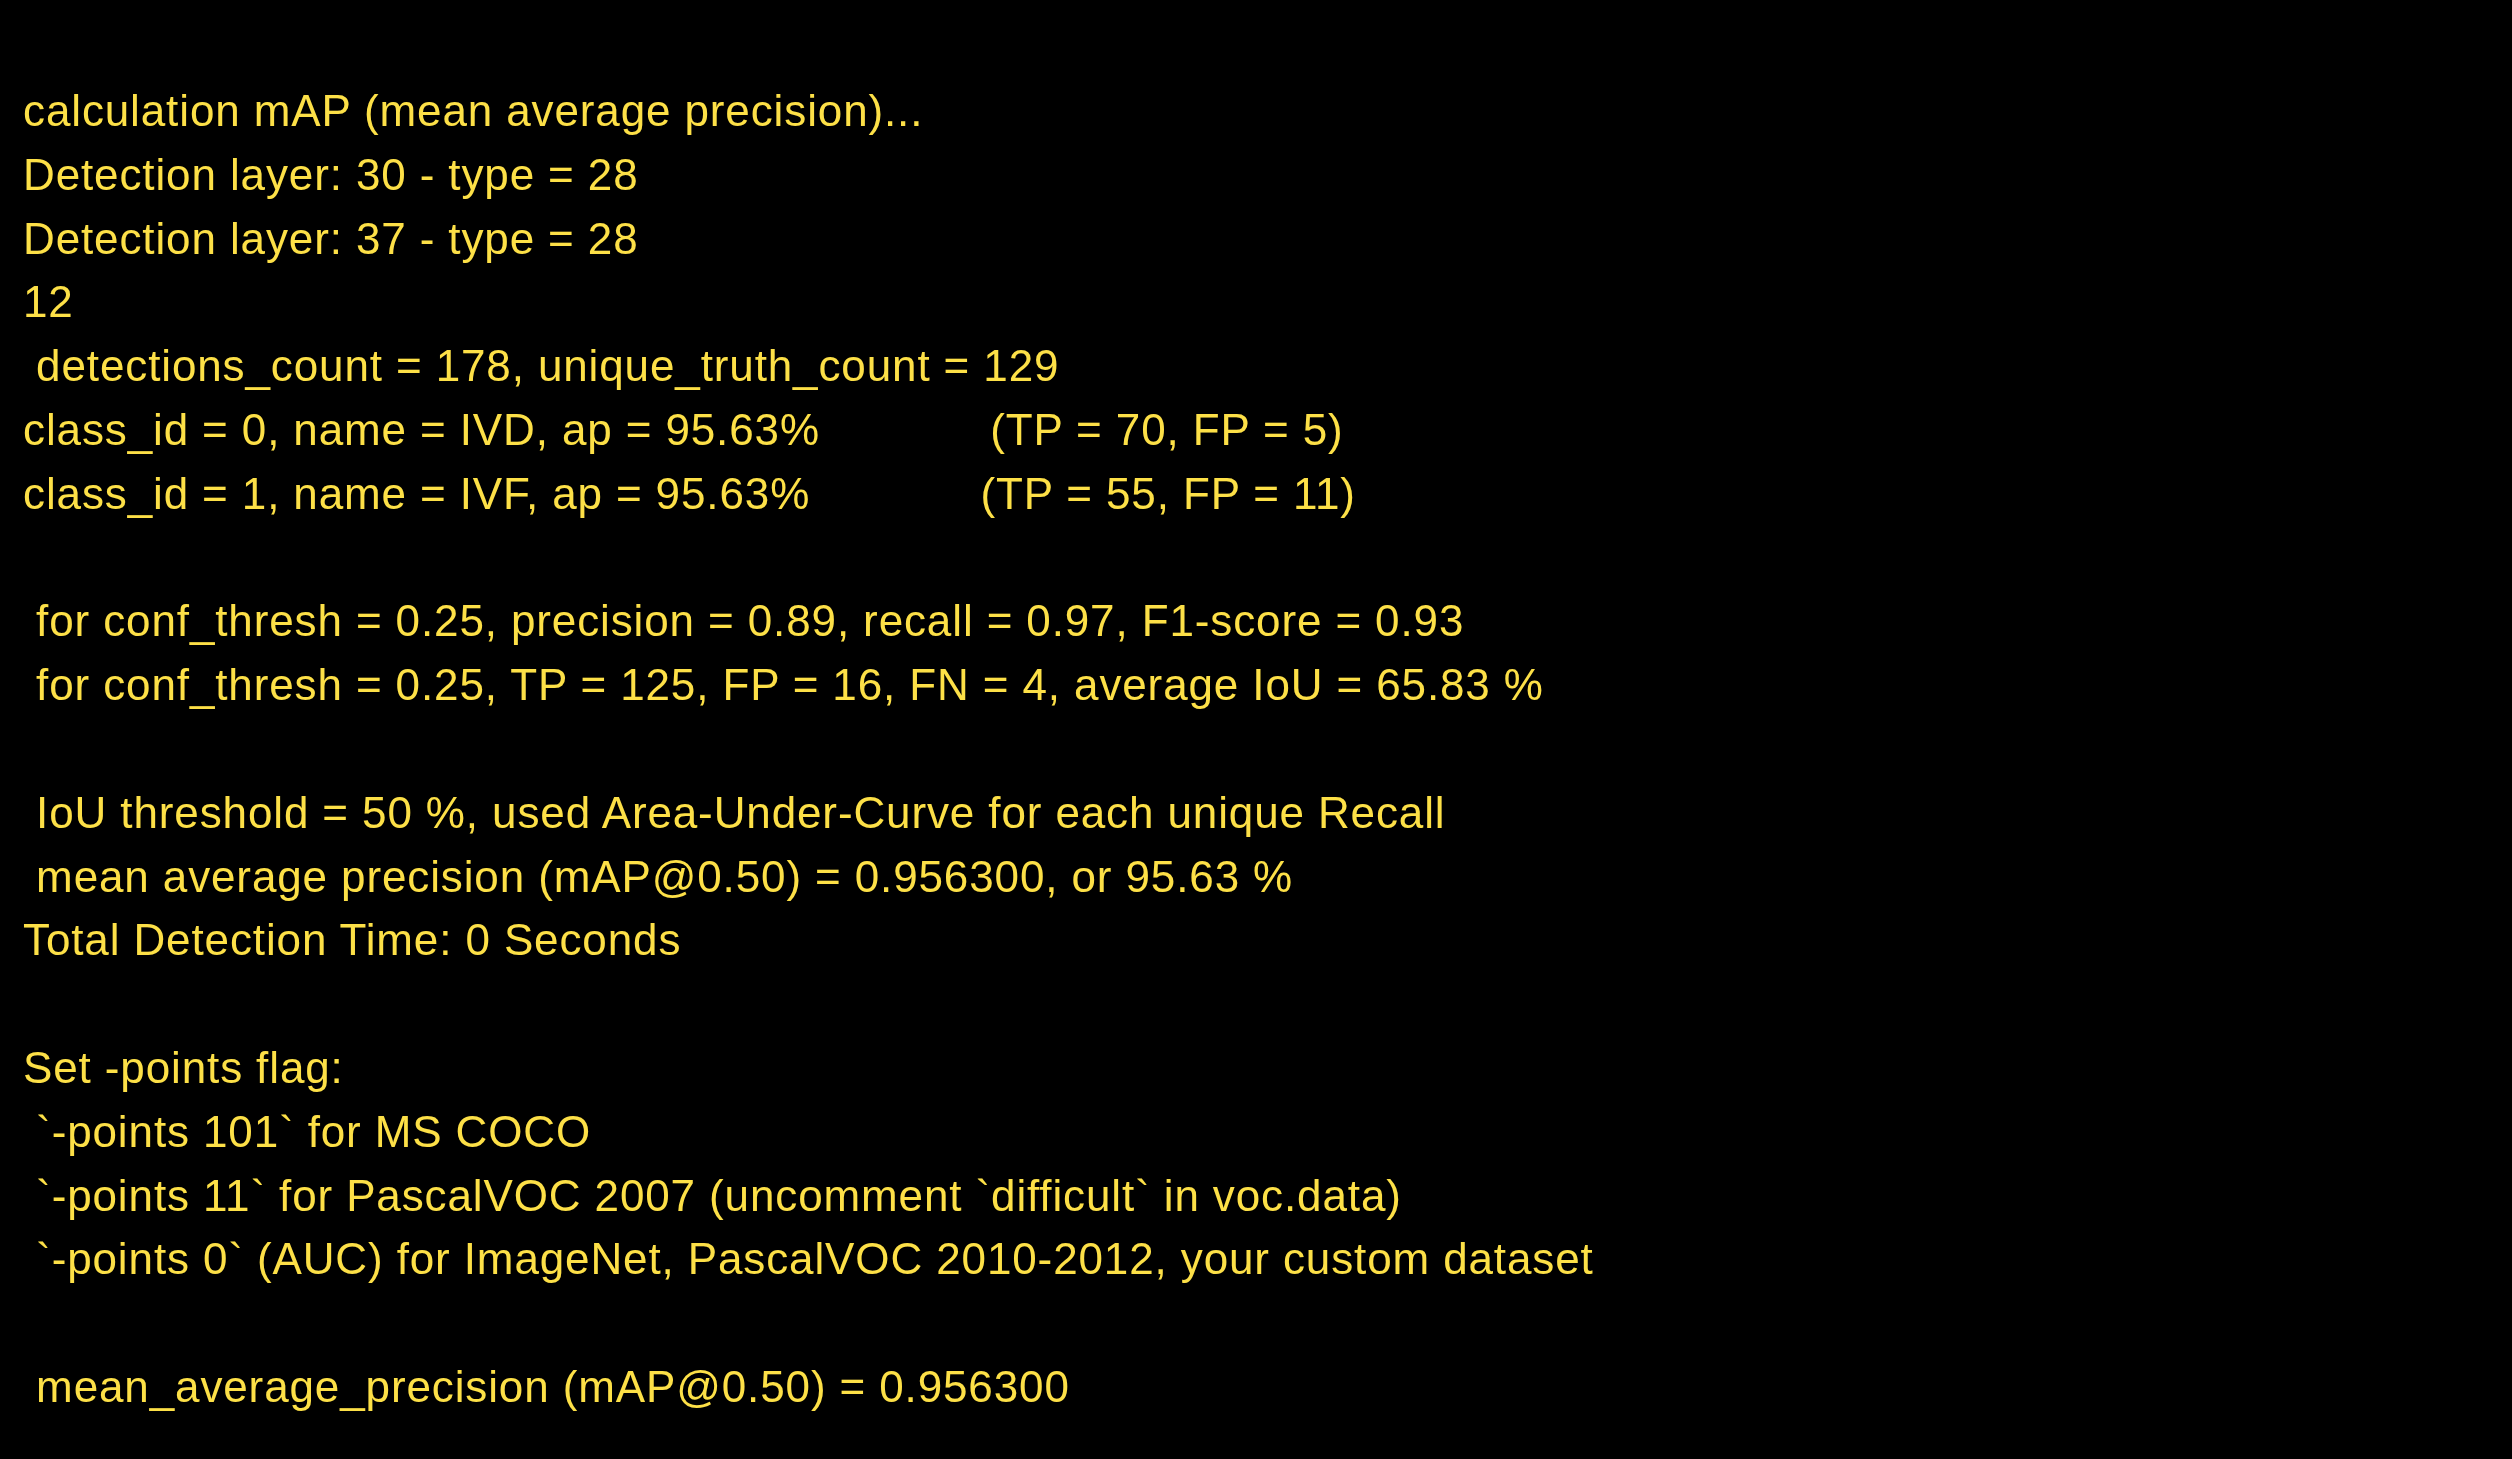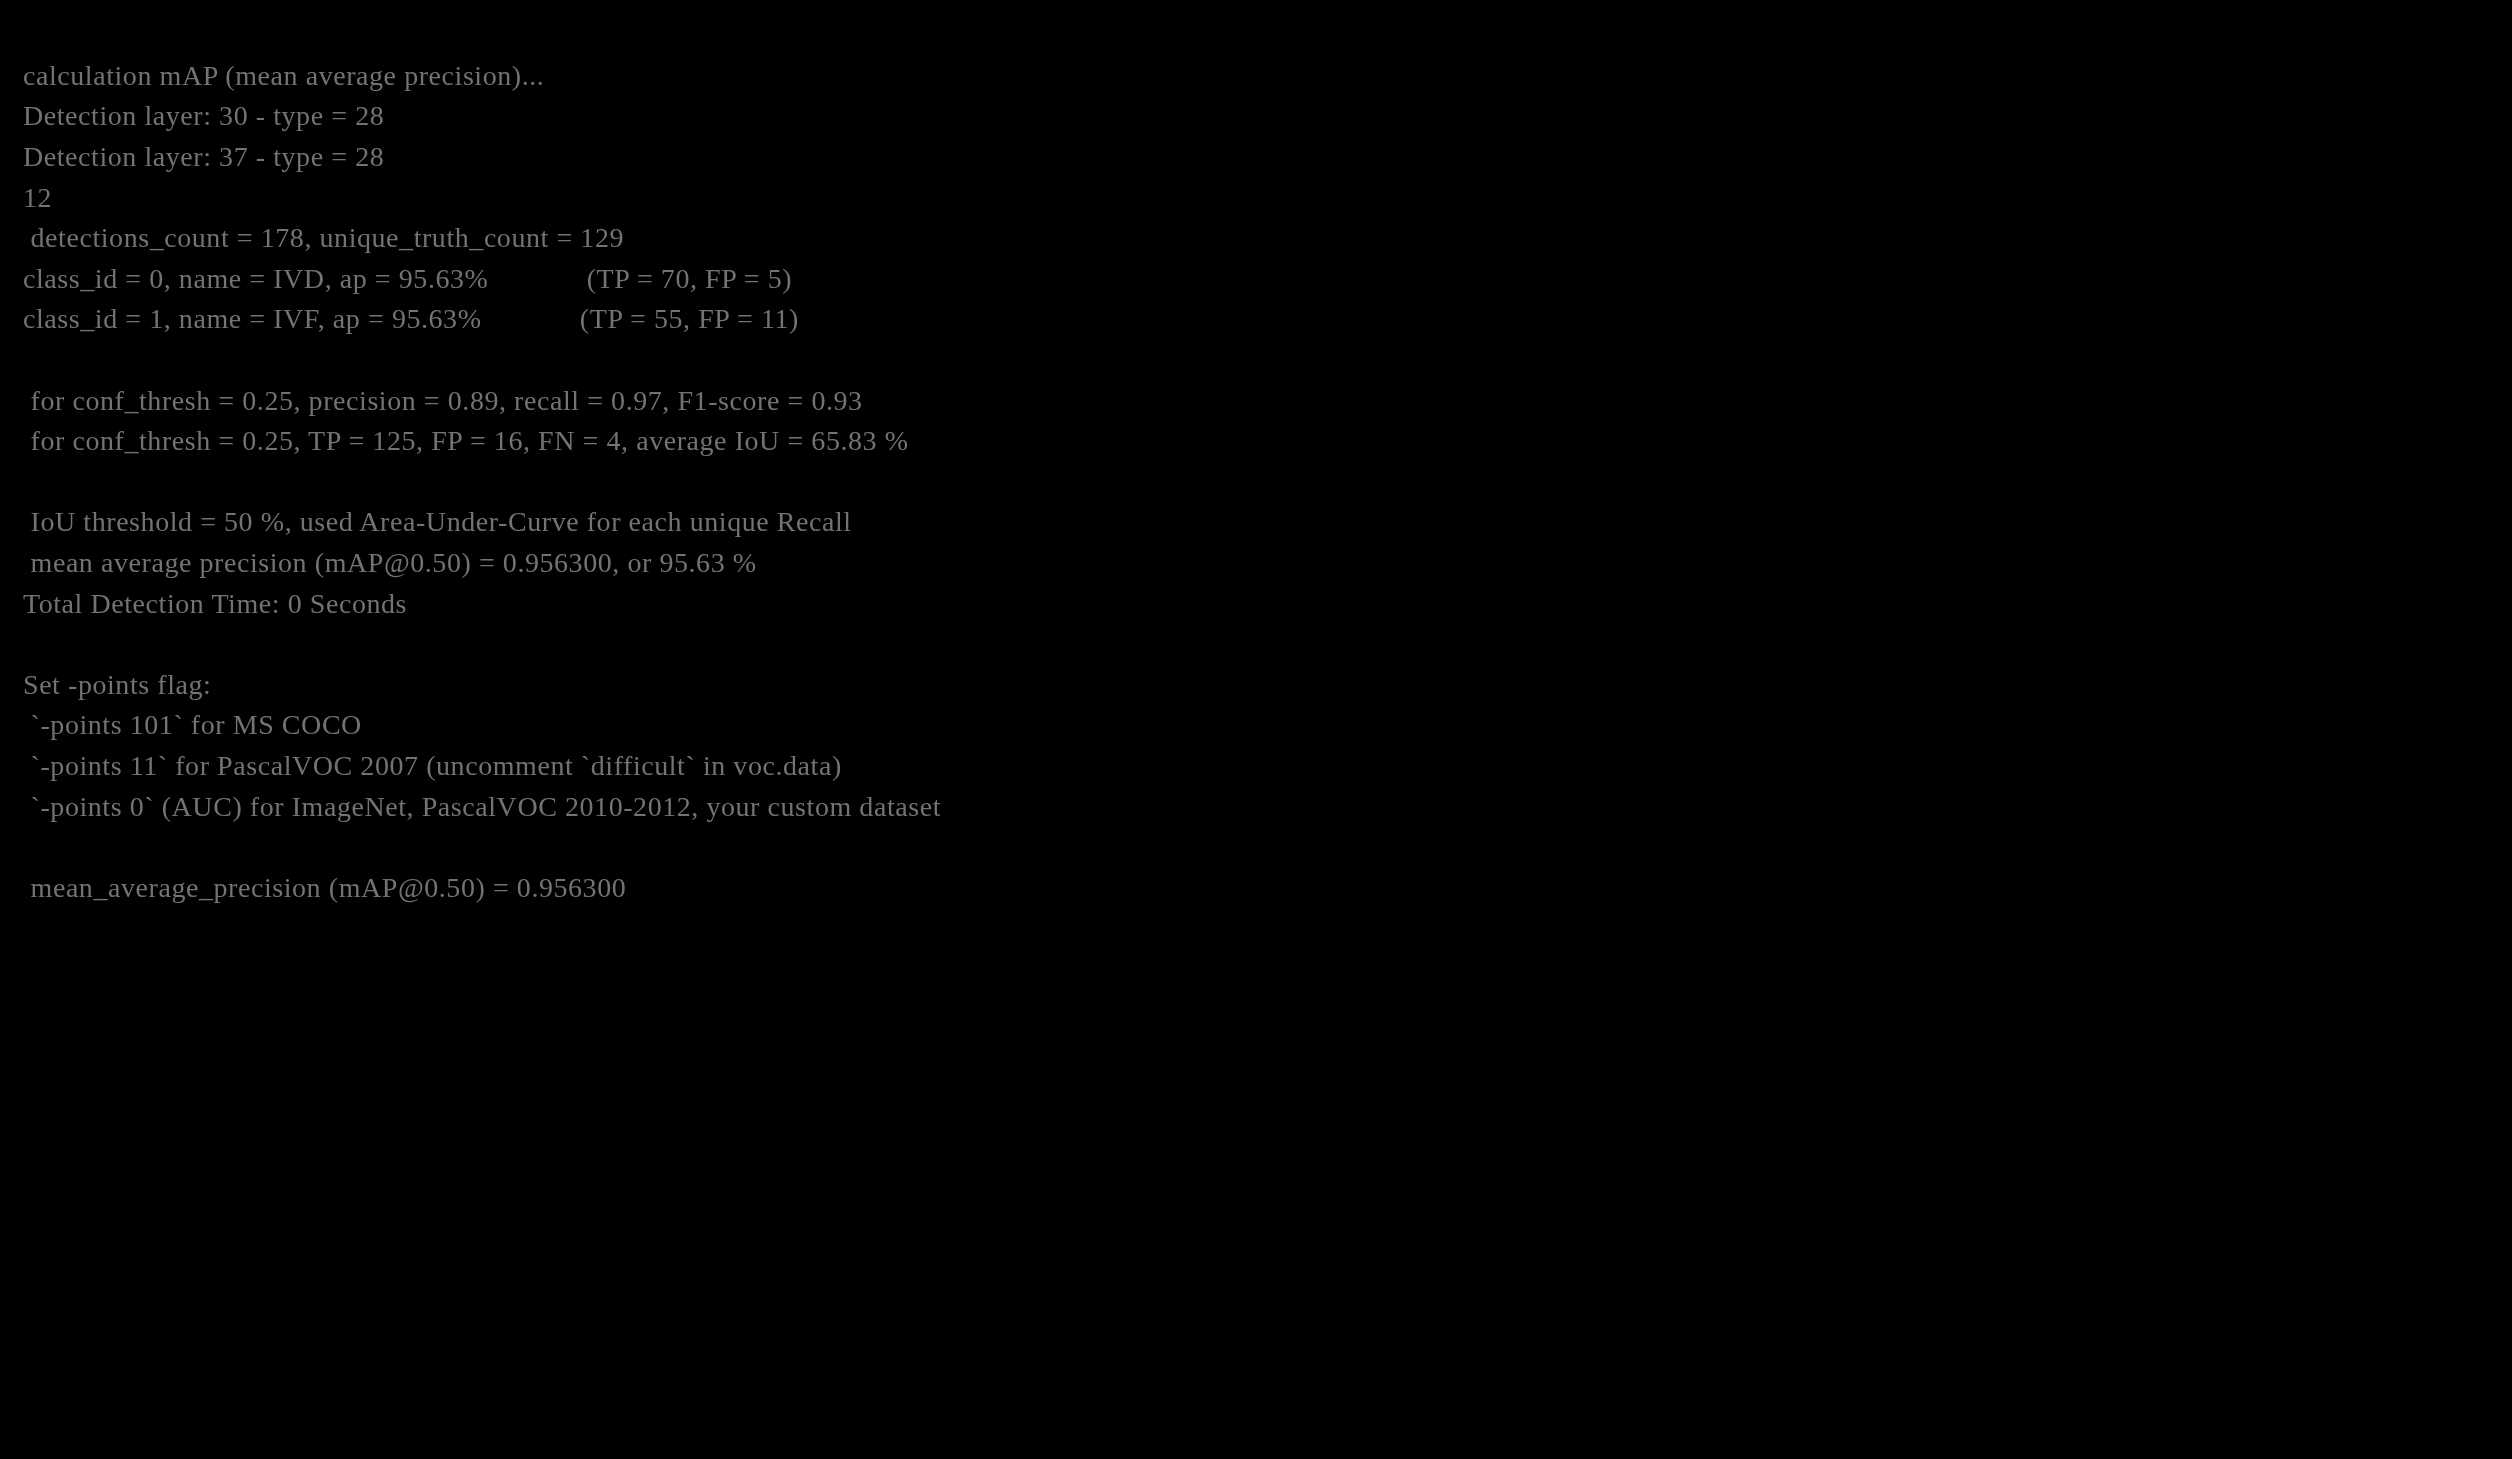--- a/index.html
+++ b/index.html
@@ -13,23 +13,23 @@
       width: 2512px;
       height: 1460px;
       display: flex;
       align-items: flex-start;
       justify-content: flex-start;
       padding: 15.3px 23px;
     }
 
     .terminal {
       background-color: #000000;
-      color: #737373;
-      font-family: Liberation Serif, serif;
-      font-size: 28px;
+      color: #fde047;
+      font-family: Liberation Sans, sans-serif;
+      font-size: 44px;
       line-height: 1.45;
       white-space: pre;
       letter-spacing: 0.02em;
       width: 100%;
     }
 
     .line {
       display: block;
     }
   </style>

